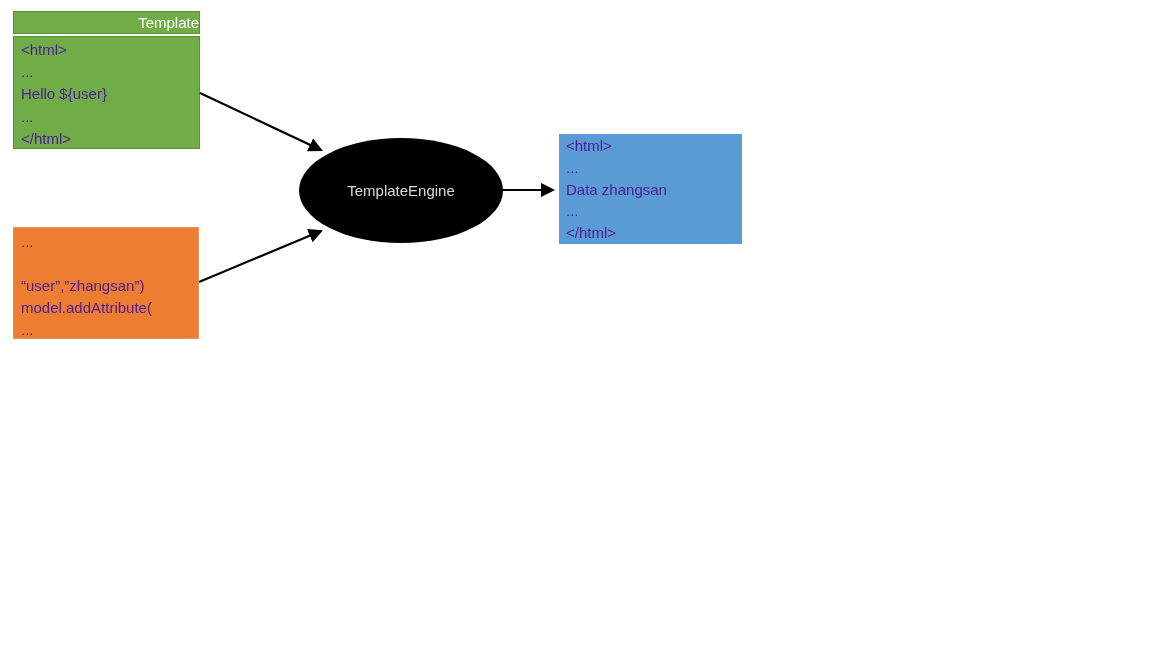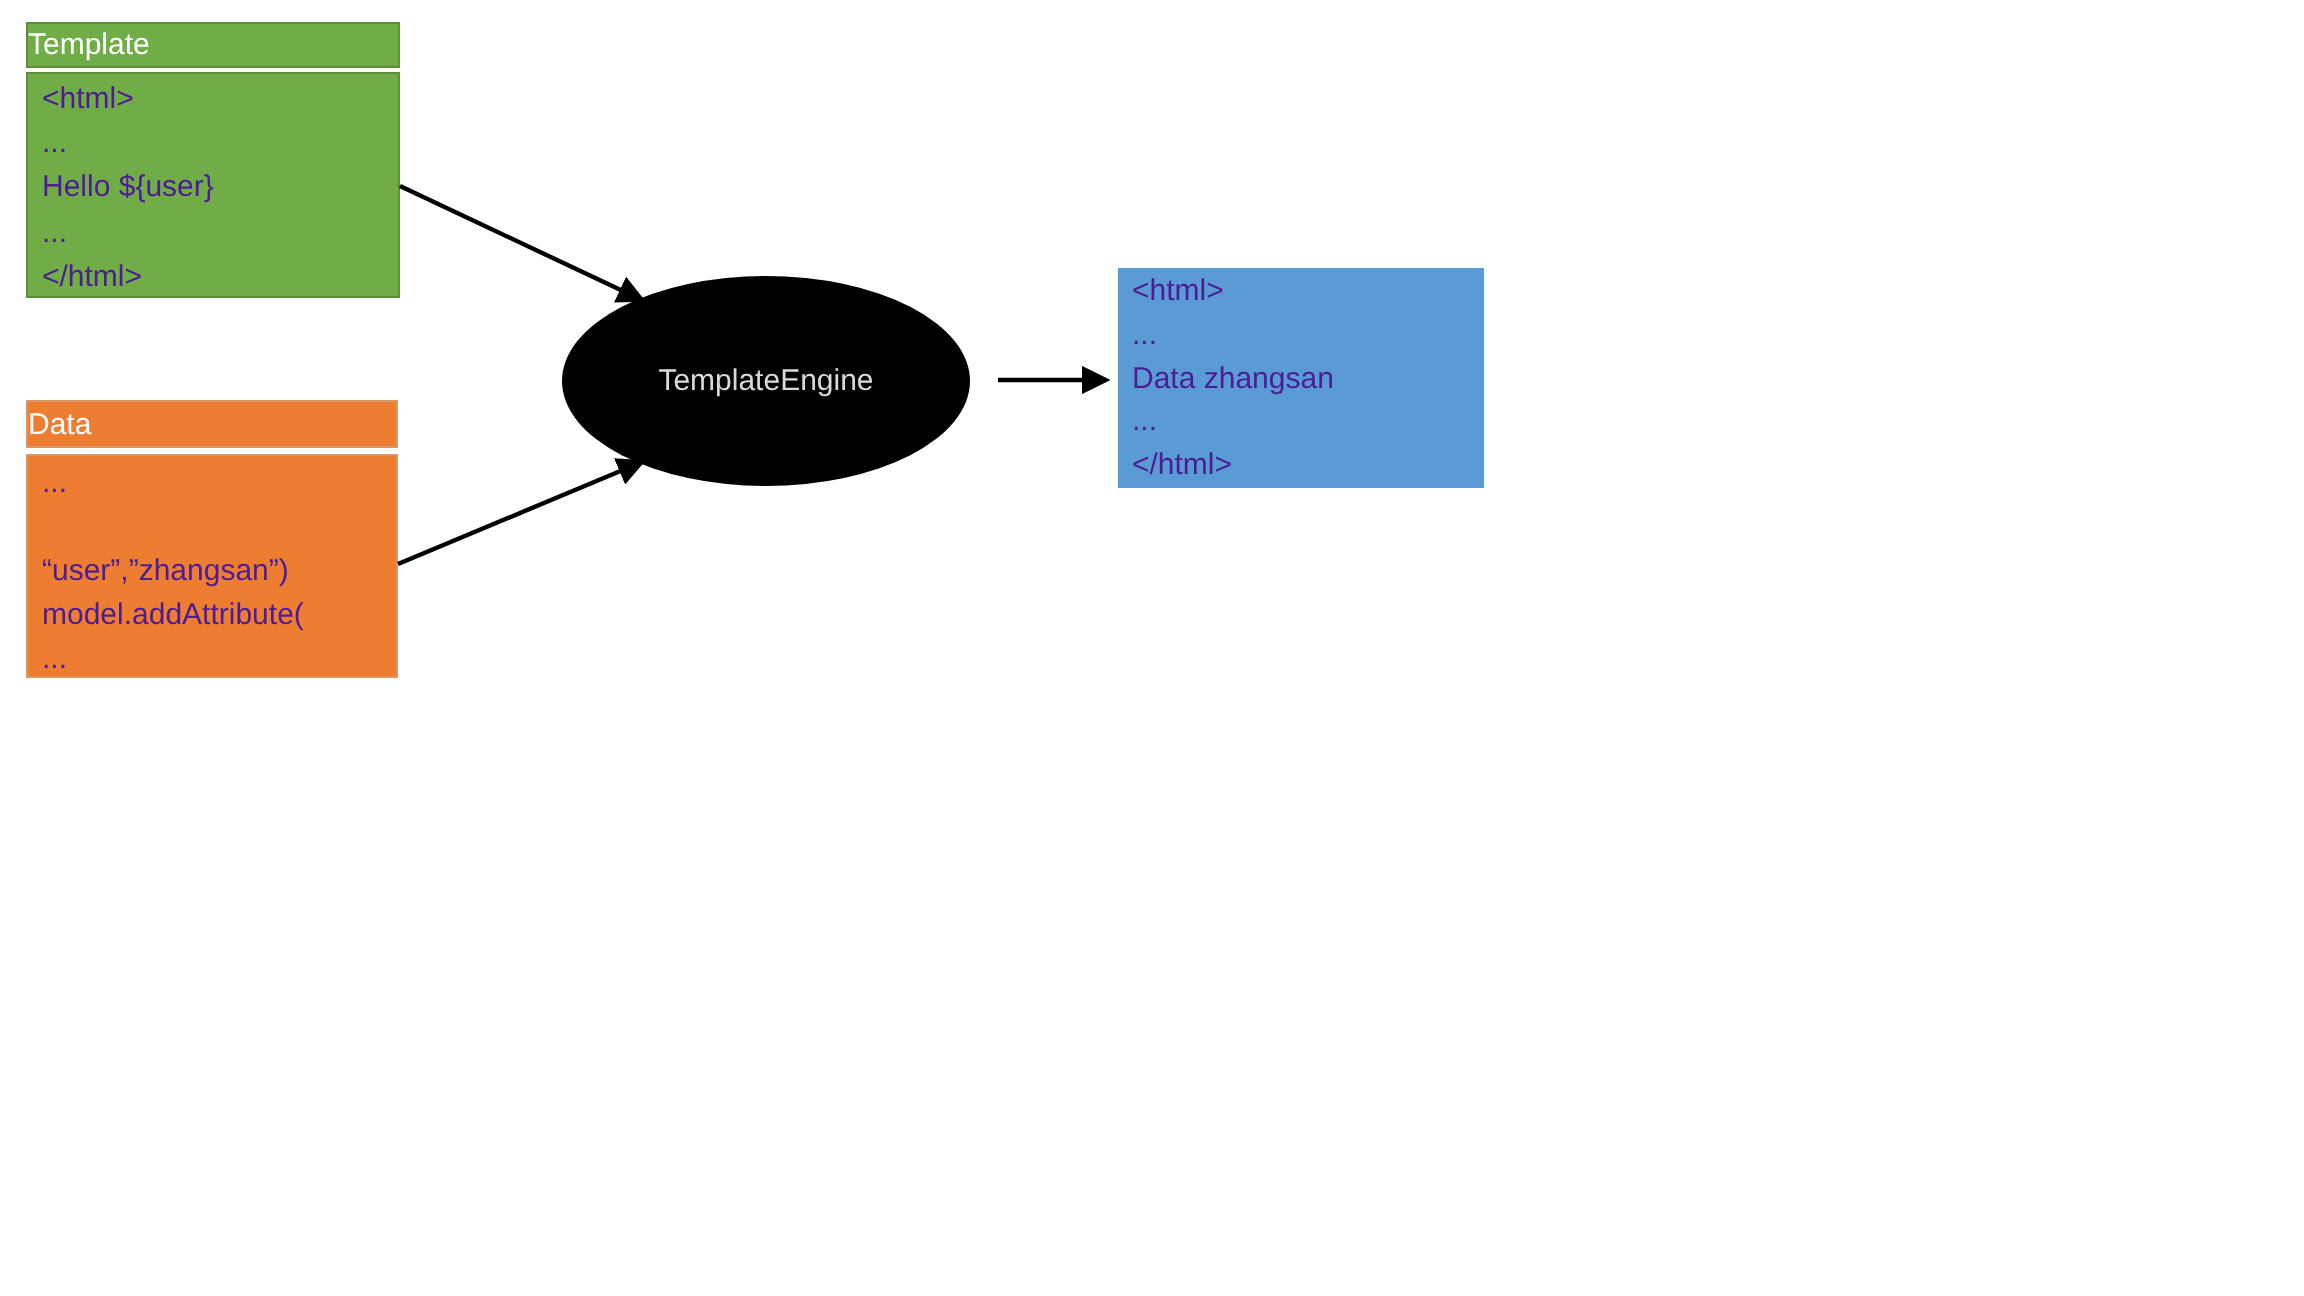--- a/index.html
+++ b/index.html
@@ -11,21 +11,21 @@
     width: 1152px;
     height: 648px;
     background: #ffffff;
     overflow: hidden;
   }
 
   .box-header {
     position: absolute;
     color: #ffffff;
     font-size: 15px;
-    text-align: left;
+    text-align: right;
     overflow: hidden;
     white-space: nowrap;
   }
 
   .box-body {
     position: absolute;
     color: #4c1d95;
     font-size: 15px;
     padding: 2px 4px 0 7px;
     overflow: hidden;
@@ -67,21 +67,21 @@
   }
   #output-body {
     left: 559px; top: 134px; width: 183px; height: 110px;
     line-height: 21.8px;
     padding-top: 1px;
   }
 
   
   #engine {
     position: absolute;
-    left: 281px; top: 138px;
+    left: 299px; top: 138px;
     width: 204px; height: 105px;
     border-radius: 50%;
     display: flex;
     align-items: center;
     justify-content: center;
     font-size: 15px;
   }
 
   #arrows {
     position: absolute;
@@ -97,21 +97,20 @@
 
   <div class="box-header" id="template-header" style="background-color: rgb(112, 173, 71);">Template</div>
   <div class="box-body" id="template-body" style="background-color: rgb(112, 173, 71);">
     <div class="code-line">&lt;html&gt;</div>
     <div class="code-line">...</div>
     <div class="code-line">Hello ${user}</div>
     <div class="code-line">...</div>
     <div class="code-line">&lt;/html&gt;</div>
   </div>
 
-  <div class="box-header" id="data-header" style="background-color: rgb(237, 125, 49);">Data</div>
   <div class="box-body" id="data-body" style="background-color: rgb(237, 125, 49);">
     <div class="code-line">...</div>
     <div class="code-line">&nbsp;</div>
     <div class="code-line">“user”,”zhangsan”)</div>
     <div class="code-line">model.addAttribute(</div>
     <div class="code-line">...</div>
   </div>
 
   <div id="engine" style="background-color: rgb(0, 0, 0); color: rgb(217, 217, 217);">
     <span>TemplateEngine</span>

